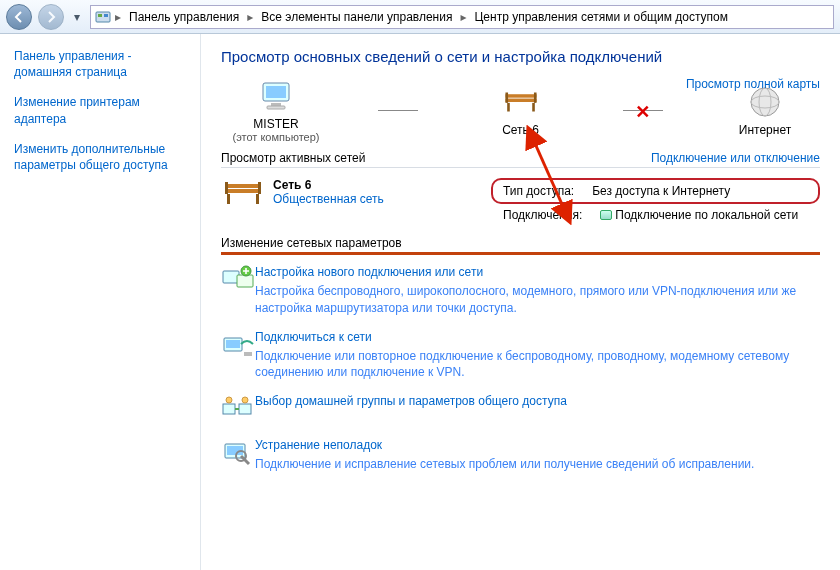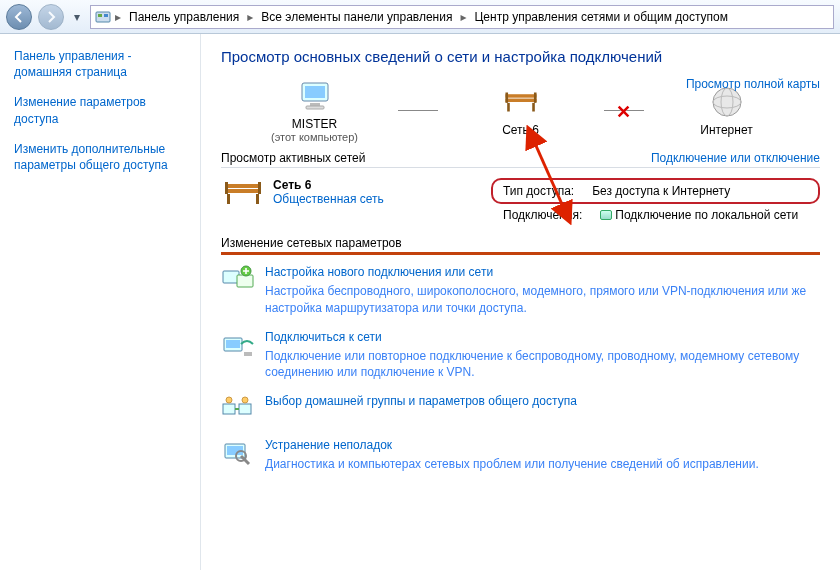--- a/index.html
+++ b/index.html
@@ -9,21 +9,21 @@
   .nav-chev { width: 14px; height: 20px; display: flex; align-items: center; justify-content: center; color: #4a5a6a; }
   .crumbs { flex: 1; height: 24px; background: #fff; border: 1px solid #aac; display: flex; align-items: center; padding: 0 4px; gap: 2px; }
   .crumb-icon { width: 16px; height: 16px; display: inline-flex; align-items: center; justify-content: center; }
   .crumb-sep { color: #666; padding: 0 2px; }
   .crumb-item { padding: 2px 4px; color: #000; white-space: nowrap; }
   .main { display: flex; height: calc(100% - 34px); }
   .sidebar { width: 200px; background: #fff; padding: 14px 10px 10px 14px; }
   .side-link { color: #0066cc; margin-bottom: 14px; line-height: 1.35; cursor: pointer; }
   .content { flex: 1; padding: 14px 20px 10px 20px; border-left: 1px solid #e0e6ec; position: relative; overflow: hidden; }
   h1 { font-size: 15px; color: #003399; font-weight: normal; margin-bottom: 12px; }
-  .map-row { display: flex; align-items: center; justify-content: center; gap: 28px; margin-bottom: 6px; position: relative; }
+  .map-row { display: flex; align-items: center; justify-content: space-between; gap: 12px; margin-bottom: 6px; position: relative; }
   .full-map { position: absolute; right: 0; top: 0; color: #0066cc; cursor: pointer; }
   .node { display: flex; flex-direction: column; align-items: center; width: 110px; }
   .node-icon { width: 38px; height: 38px; display: flex; align-items: center; justify-content: center; margin-bottom: 2px; }
   .node-label { text-align: center; line-height: 1.2; }
   .node-sub { color: #555; font-size: 11px; }
   .dash { flex: 0 0 40px; border-top: 1px solid #888; height: 1px; }
   .dash.broken { border-top: 1px solid #888; position: relative; }
   .red-x { position: absolute; left: 50%; top: -10px; transform: translateX(-50%); color: #d00; font-weight: bold; font-size: 18px; text-shadow: 0 0 1px #fff; }
   .section-head { display: flex; justify-content: space-between; align-items: center; border-bottom: 1px solid #d8dde4; padding-bottom: 2px; margin: 8px 0 10px 0; }
   .section-head .lbl { color: #000; }
@@ -31,21 +31,21 @@
   .active-net-row { display: flex; gap: 20px; align-items: flex-start; margin-bottom: 14px; }
   .bench-box { display: flex; gap: 8px; align-items: flex-start; width: 250px; }
   .bench-icon { width: 44px; height: 30px; }
   .net-name { font-weight: bold; }
   .net-type { color: #0066cc; cursor: pointer; }
   .detail-box { flex: 1; border: 2px solid #c0202a; border-radius: 10px; padding: 4px 10px; display: grid; grid-template-columns: auto 1fr; column-gap: 18px; row-gap: 4px; }
   .detail-box .k { color: #000; white-space: nowrap; }
   .detail-box .v { color: #000; }
   .linkicon { display: inline-block; width: 12px; height: 10px; border: 1px solid #3a6; border-radius: 2px; margin-right: 3px; vertical-align: -1px; background: linear-gradient(#cfe,#9dc); }
   .conn-row { display: flex; gap: 0; padding-left: 10px; }
-  .opt { display: flex; gap: 10px; margin-bottom: 14px; }
+  .opt { display: flex; margin-bottom: 14px; }
   .opt-icon { width: 34px; height: 30px; flex: 0 0 34px; display: flex; align-items: center; justify-content: center; }
   .opt-title { color: #0066cc; cursor: pointer; margin-bottom: 4px; }
   .opt-desc { color: #3b82f6; line-height: 1.35; }
   .arrow-annot { position: absolute; left: 310px; top: 88px; pointer-events: none; }
 </style>
 </head>
 <body>
 
 <div class="addressbar">
   <div class="nav-btn">
@@ -72,21 +72,21 @@
     <span class="crumb-sep">▸</span>
     <span class="crumb-item">Все элементы панели управления</span>
     <span class="crumb-sep">▸</span>
     <span class="crumb-item">Центр управления сетями и общим доступом</span>
   </div>
 </div>
 
 <div class="main">
   <div class="sidebar">
     <div class="side-link">Панель управления - домашняя страница</div>
-    <div class="side-link">Изменение параметров доступа</div>
+    <div class="side-link">Изменение принтерам адаптера</div>
     <div class="side-link">Изменить дополнительные параметры общего доступа</div>
   </div>
 
   <div class="content">
     <h1>Просмотр основных сведений о сети и настройка подключений</h1>
 
     <div class="map-row">
       <span class="full-map">Просмотр полной карты</span>
 
       <div class="node">
@@ -234,18 +234,18 @@
       <div class="opt-icon">
         <svg width="34" height="30" viewBox="0 0 34 30">
             <rect x="4" y="6" width="20" height="14" rx="1" fill="#dff" stroke="#58a"></rect>
             <rect x="6" y="8" width="16" height="9" fill="#8cf"></rect>
             <path d="M20 18 l8 8" stroke="#888" stroke-width="3"></path>
             <circle cx="20" cy="18" r="5" fill="none" stroke="#888" stroke-width="2"></circle>
           </svg>
       </div>
       <div>
         <div class="opt-title">Устранение неполадок</div>
-        <div class="opt-desc">Диагностика и компьютерах сетевых проблем или получение сведений об исправлении.</div>
+        <div class="opt-desc">Подключение и исправление сетевых проблем или получение сведений об исправлении.</div>
       </div>
     </div>
 
   </div>
 </div>
 
 </body></html>

